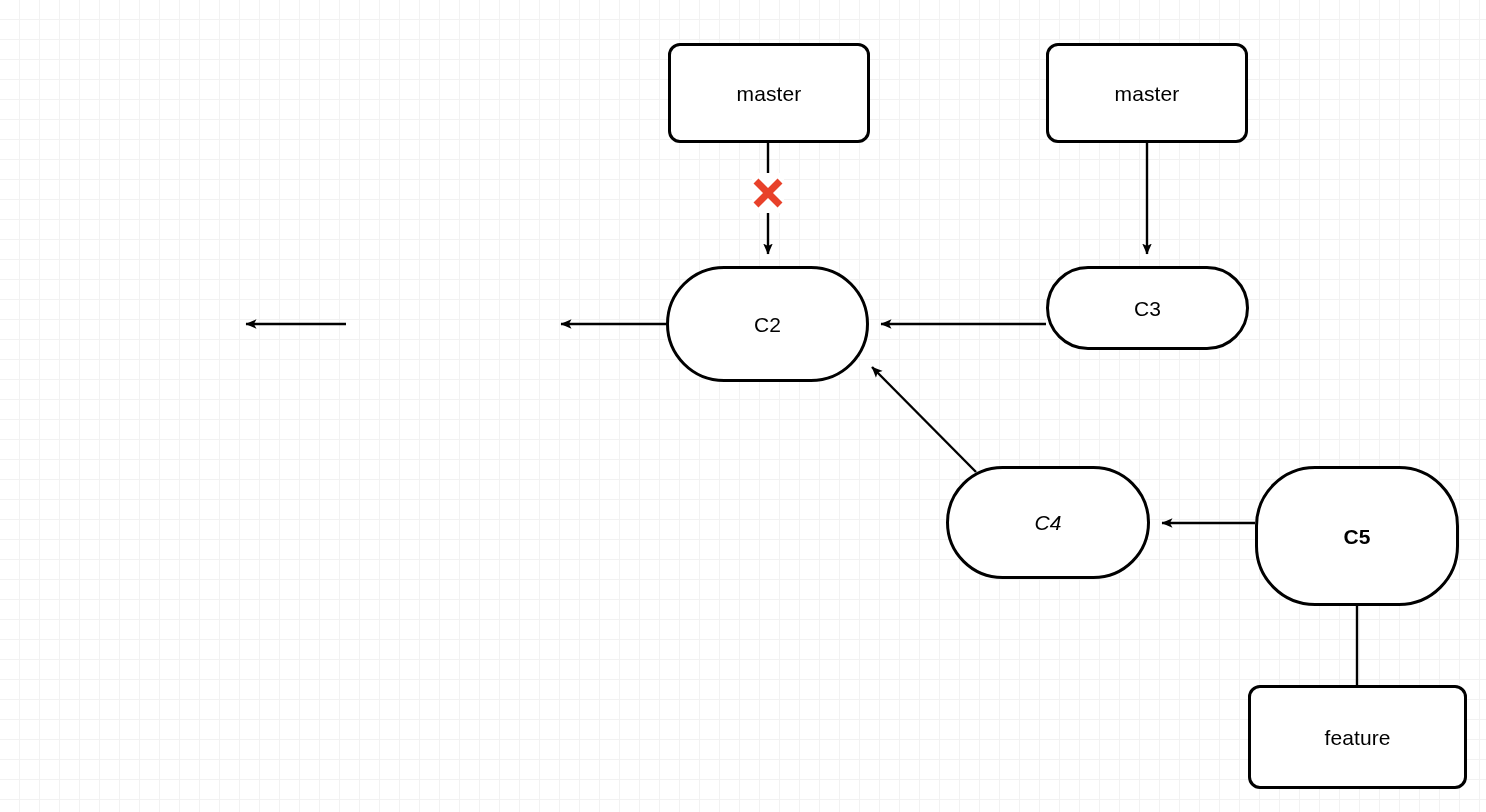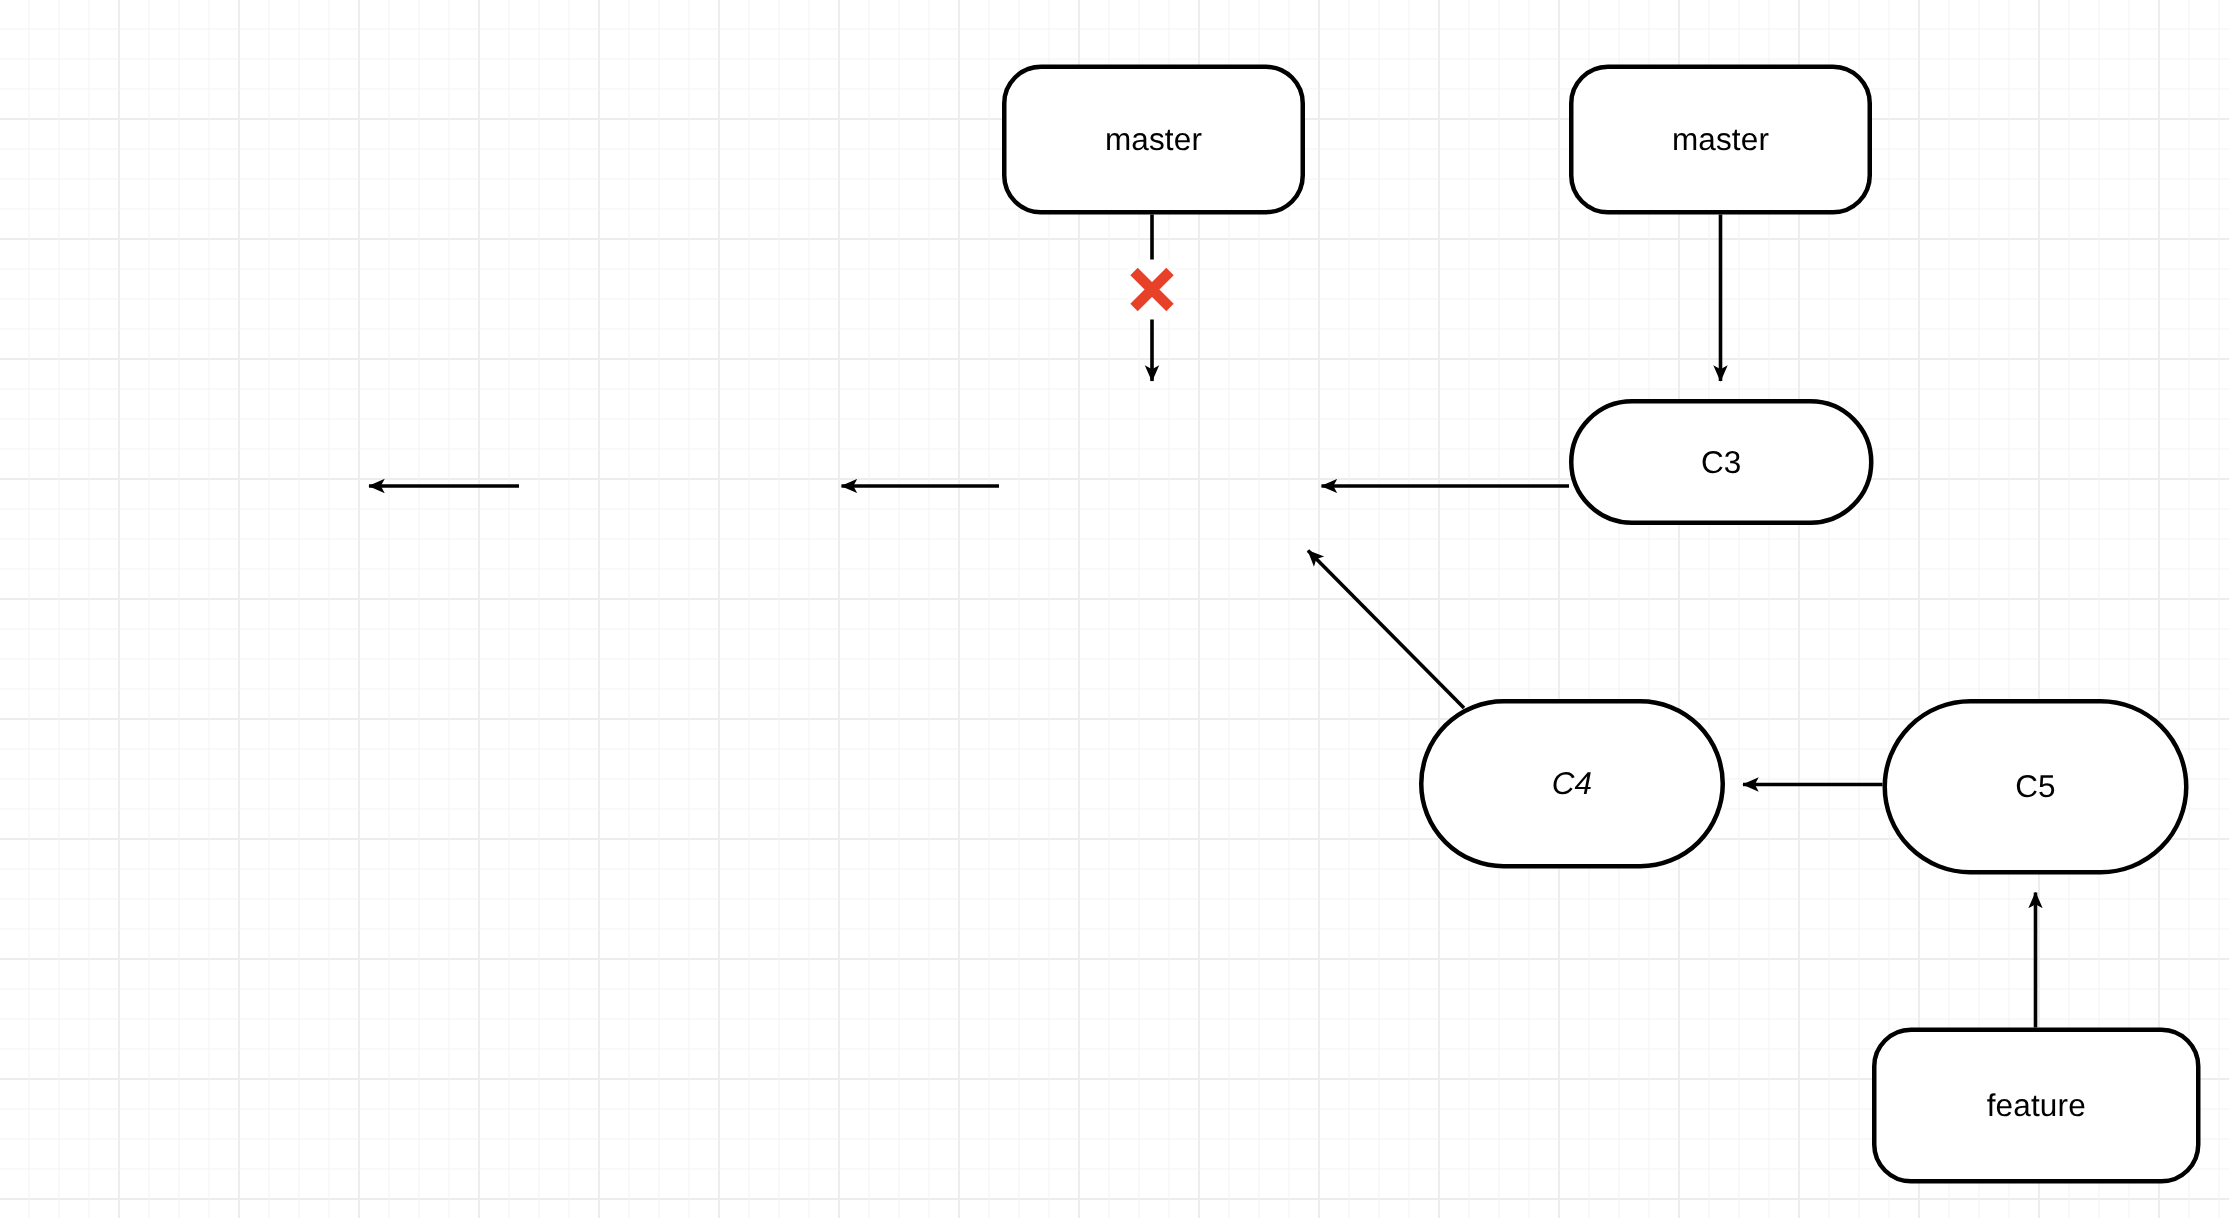--- a/index.html
+++ b/index.html
@@ -52,21 +52,21 @@
     color: #000000;
     font-size: 21px;
     line-height: 1;
     letter-spacing: 0.1px;
     z-index: 3;
   }
   .commit {
     border-radius: 60px;
   }
   .labelbox {
-    border-radius: 26px;
+    border-radius: 12px;
     align-items: center;
   }
   .xmark {
     position: absolute;
     z-index: 5;
     pointer-events: none;
   }
 </style>
 </head>
 <body>
@@ -98,30 +98,33 @@
 
     <rect x="752" y="173" width="32" height="40" fill="#ffffff"></rect>
   </svg>
 
   <svg class="xmark" style="left:750px; top:175px; width:36px; height:36px;" viewBox="0 0 36 36">
     <path d="M 6 6 L 30 30 M 30 6 L 6 30" stroke="#e8412a" stroke-width="7" stroke-linecap="butt"></path>
   </svg>
 
 
 
+  <div class="node commit" style="left:666px; top:266px; width:203px; height:116px;">
+    <span>C2</span>
+  </div>
 
   <div class="node commit" style="left:1046px; top:266px; width:203px; height:84px;">
     <span>C3</span>
   </div>
 
   <div class="node commit" style="left:946px; top:466px; width:204px; height:113px;font-style:italic;">
     <span>C4</span>
   </div>
 
-  <div class="node commit" style="left:1255px; top:466px; width:204px; height:117px;">
+  <div class="node commit" style="left:1255px; top:466px; width:204px; height:140px;font-weight:bold;">
     <span>C5</span>
   </div>
 
   <div class="node labelbox" style="left:668px; top:43px; width:202px; height:100px;">
     <span>master</span>
   </div>
 
   <div class="node labelbox" style="left:1046px; top:43px; width:202px; height:100px;">
     <span>master</span>
   </div>

